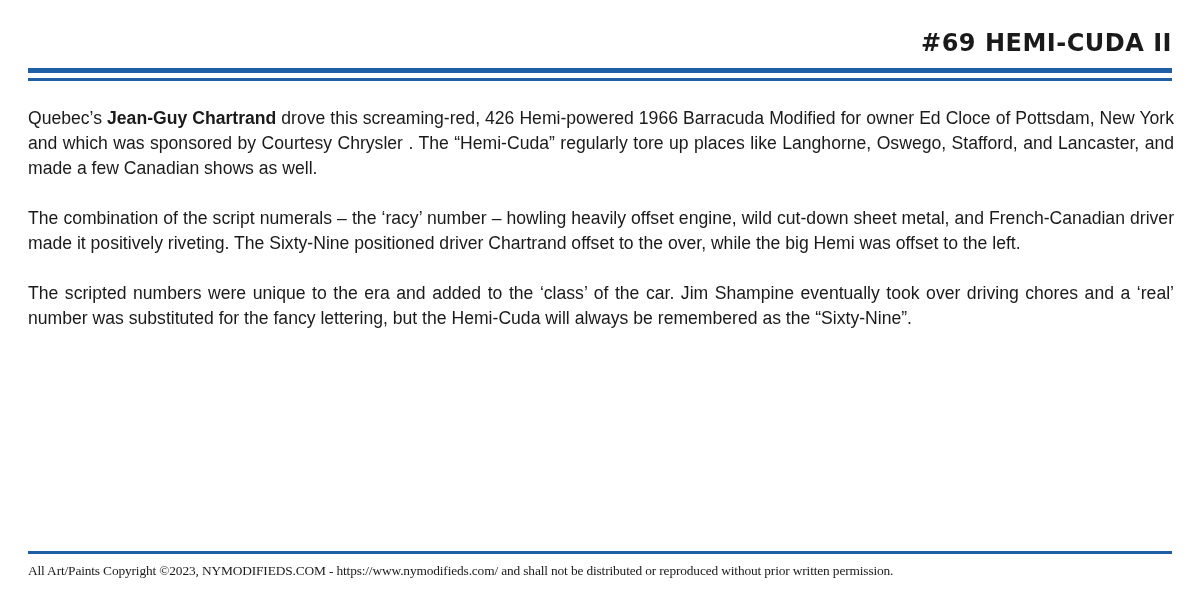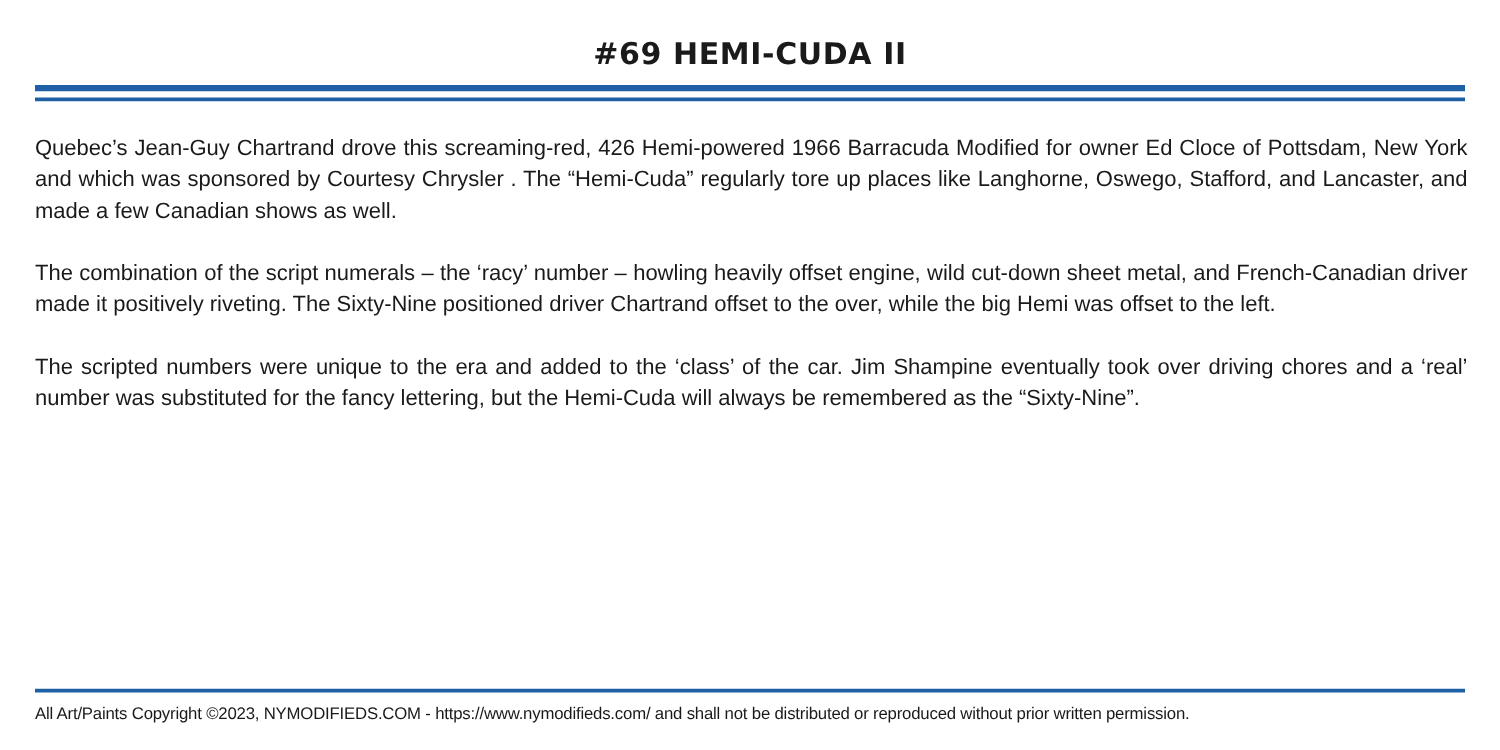--- a/index.html
+++ b/index.html
@@ -14,21 +14,21 @@
       overflow: hidden;
       color: #1a1a1a;
     }
     .header {
       position: absolute;
       left: 28px;
       right: 28px;
       top: 26px;
       height: 34px;
       display: flex;
-      justify-content: center;
+      justify-content: flex-end;
       align-items: center;
     }
     .header-title {
       font-family: "DejaVu Sans", sans-serif;
       font-weight: bold;
       font-size: 24px;
       letter-spacing: 0.5px;
       color: #1a1a1a;
       white-space: nowrap;
     }
@@ -57,36 +57,36 @@
       font-size: 17.6px;
       line-height: 25px;
       color: #1a1a1a;
     }
     .body-text p {
       margin: 0 0 25px 0;
       text-align: justify;
       text-align-last: left;
     }
     .body-text strong {
-      font-weight: normal;
+      font-weight: bold;
     }
     .footer-rule {
       position: absolute;
       left: 28px;
       width: 1144px;
       top: 551px;
       height: 2.5px;
       background: #1f5fa6;
     }
     .footer-text {
       position: absolute;
       left: 28px;
       width: 1146px;
       top: 562px;
-      font-family: Liberation Sans, sans-serif;
+      font-family: Liberation Serif, serif;
       font-size: 13.4px;
       line-height: 18px;
       color: #1a1a1a;
       white-space: nowrap;
       letter-spacing: -0.15px;
     }
   </style>
 </head>
 <body>
 

